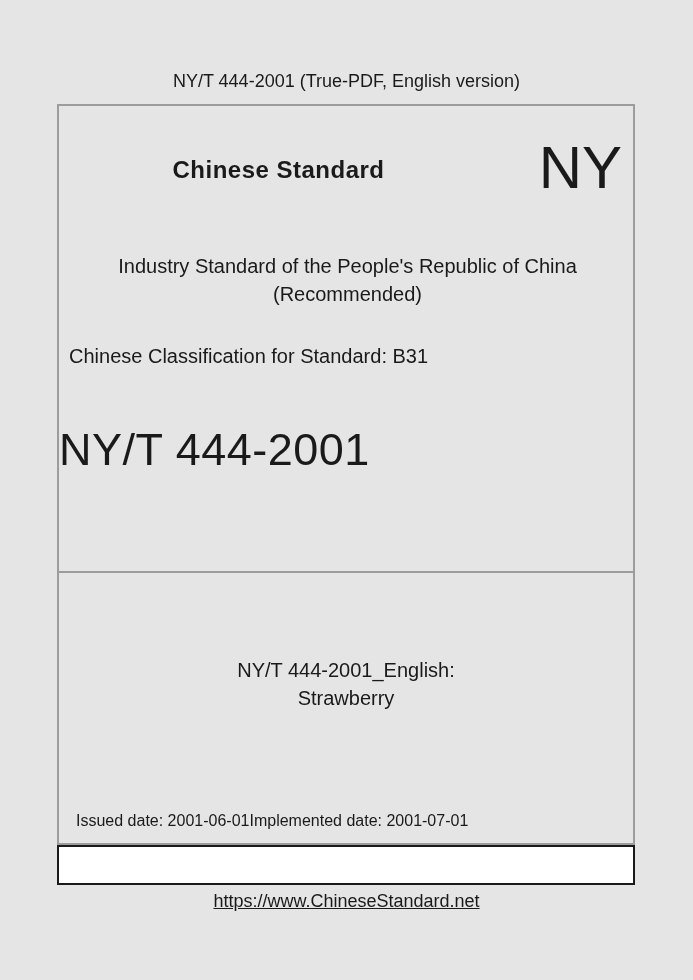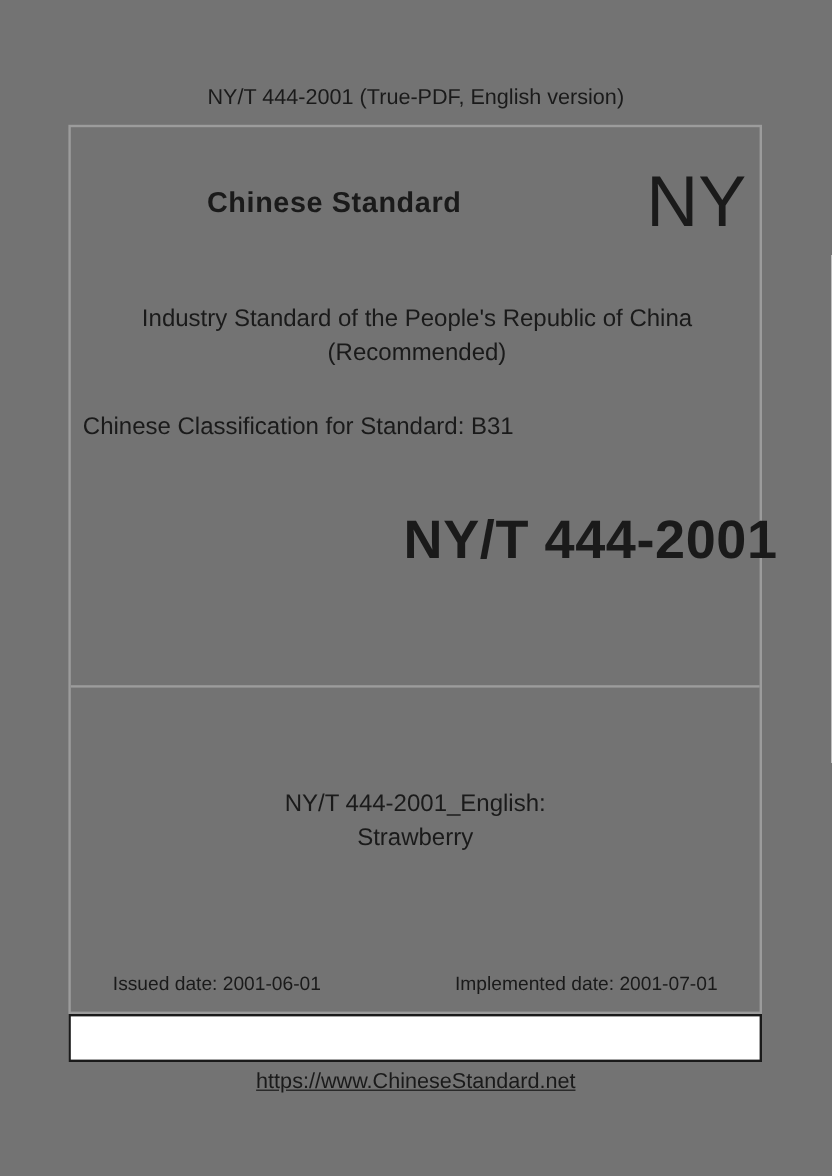--- a/index.html
+++ b/index.html
@@ -1,20 +1,20 @@
 <!DOCTYPE html>
 <html><head>
 <meta charset="utf-8">
 <style>
   html, body { margin: 0; padding: 0; background: #ffffff; }
   .page {
     position: relative;
     width: 693px;
     height: 980px;
-    background: #737373;
+    background: #e5e5e5;
     font-family: "Liberation Sans", sans-serif;
     color: #1a1a1a;
     overflow: hidden;
   }
   .header {
     position: absolute;
     top: 71px; left: 0;
     width: 100%;
     text-align: center;
     font-size: 18px;
@@ -63,47 +63,44 @@
     top: 240px; left: 10px;
     font-size: 20px;
     line-height: 20px;
   }
   .standard-code {
     position: absolute;
     top: 318px; left: 0;
     width: 100%;
     box-sizing: border-box;
     padding-right: 25px;
-    text-align: right;
     font-size: 45px;
-    font-weight: bold;
+    font-weight: normal;
     line-height: 52px;
     letter-spacing: 0.5px;
-    margin-left: 40px;
   }
   .divider {
     position: absolute;
     top: 465px; left: 0;
     width: 100%; height: 2px;
     background: #9c9c9c;
   }
   .english-title {
     position: absolute;
     top: 550px; left: 0;
     width: 100%;
     text-align: center;
     font-size: 20px;
     line-height: 28px;
   }
   .dates-row {
     position: absolute;
     left: 0; right: 0; bottom: 12px;
     display: flex;
-    justify-content: space-between;
-    padding: 0 35px;
+    padding: 0 17px;
     font-size: 16px;
     line-height: 20px;
   }
   .bottom-box {
     position: absolute;
     left: 57px; top: 845px;
     width: 578px; height: 40px;
     border: 2px solid #1a1a1a;
     box-sizing: border-box;
     background: #ffffff;

